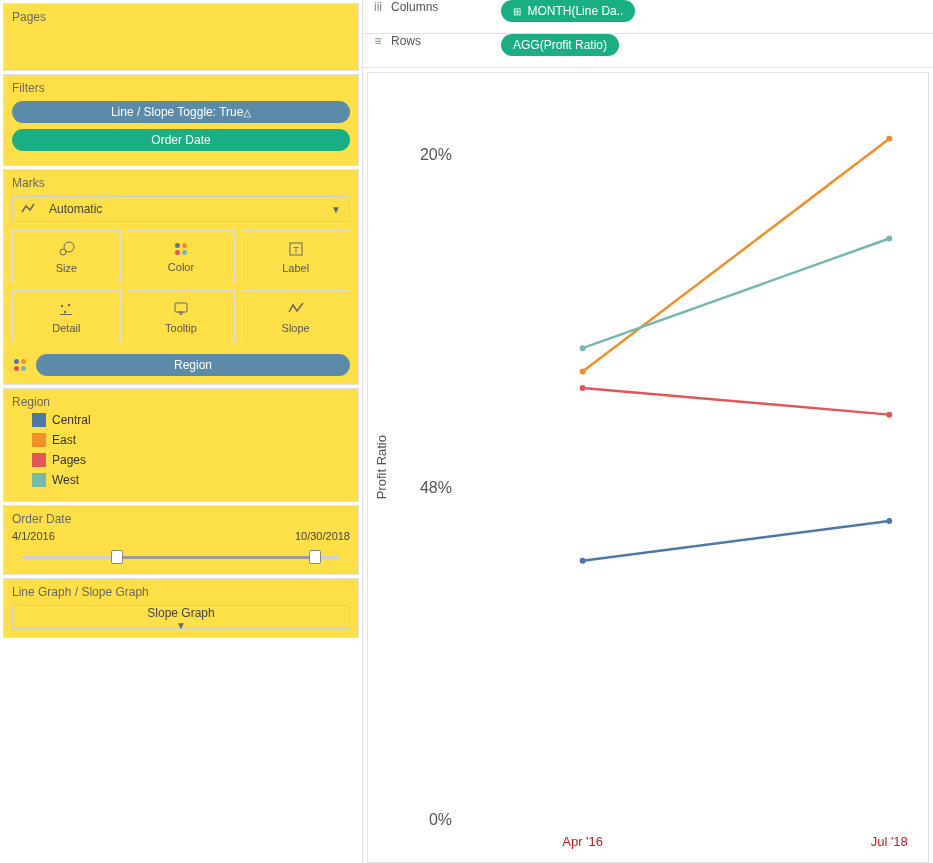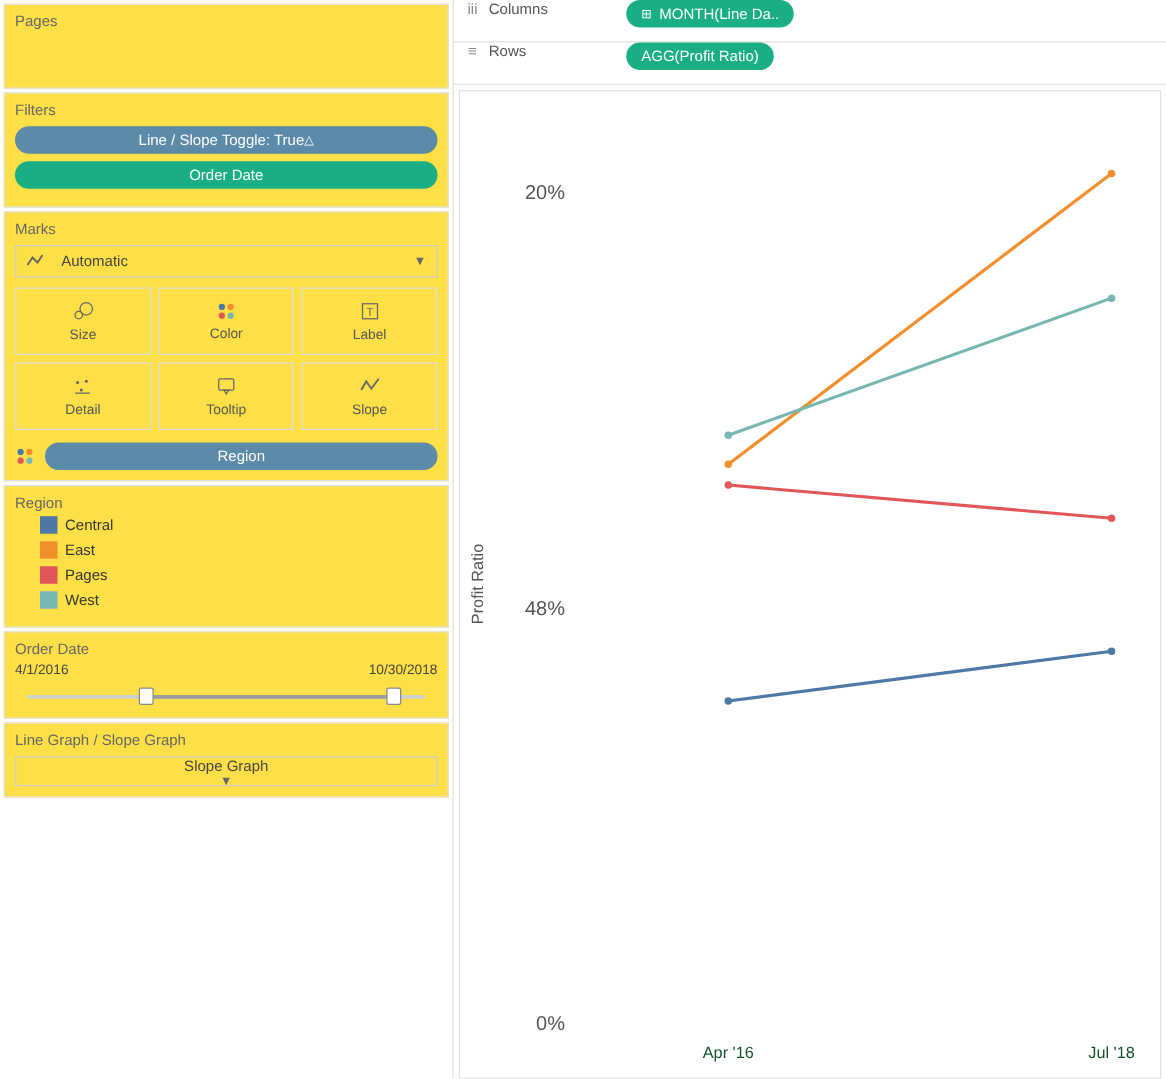--- a/index.html
+++ b/index.html
@@ -95,21 +95,21 @@
     width: 26px; display:flex; align-items:center; justify-content:center;
   }
   .ylabel {
     writing-mode: vertical-rl; transform: rotate(180deg);
     font-size:13px; color:#555; font-weight:500;
   }
   .plot-col { flex:1; display:flex; flex-direction:column; }
   .plot { flex:1; position:relative; }
   .xaxis { height:36px; position:relative; }
   .ytick { position:absolute; right:calc(100% - 58px); transform:translateY(-50%); font-size:16px; color:#555; text-align:right; width:50px;}
-  .xtick { position:absolute; top:8px; transform:translateX(-50%); font-size:13px; color:#14532d;}
+  .xtick { position:absolute; top:8px; transform:translateX(-50%); font-size:13px; color:#b91c1c;}
   svg.lines { position:absolute; inset:0; }
   .dots4 { display:inline-block; width:16px; height:16px; position:relative;}
   .dots4 span{ position:absolute; width:5px; height:5px; border-radius:50%;}
   .dots4 .d1{left:2px; top:2px; background:#4e79a7;}
   .dots4 .d2{left:9px; top:2px; background:#f28e2b;}
   .dots4 .d3{left:2px; top:9px; background:#e15759;}
   .dots4 .d4{left:9px; top:9px; background:#76b7b2;}
   .caret { font-size:10px; color:#666;}
 </style>
 </head>

